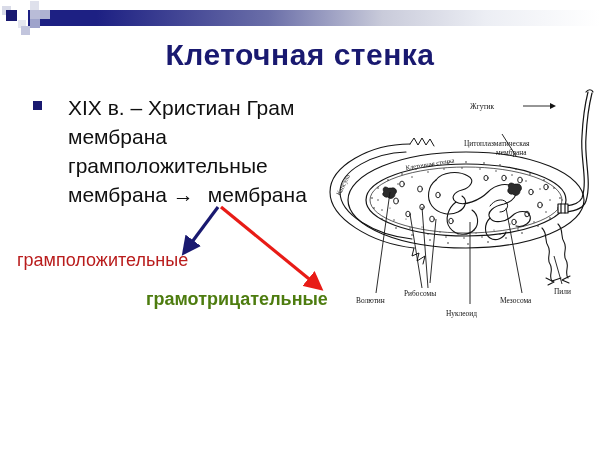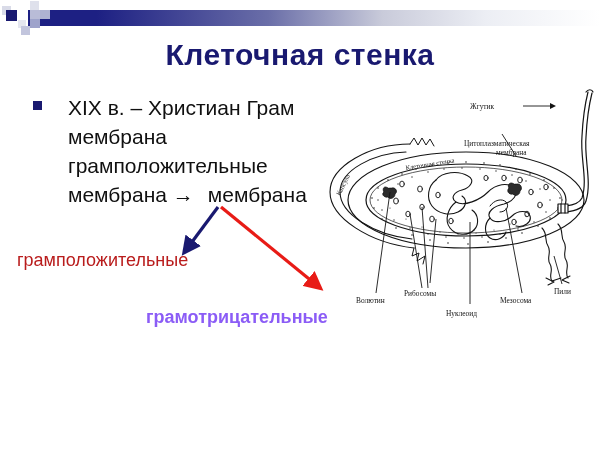--- a/index.html
+++ b/index.html
@@ -83,22 +83,22 @@
     left: 17px;
     top: 250px;
     color: #b91c1c;
     font-size: 18px;
     font-weight: normal;
     white-space: nowrap;
   }
   #label-gram-negative {
     position: absolute;
     left: 146px;
-    top: 307px;
-    color: #8b5cf6;
+    top: 289px;
+    color: #4d7c0f;
     font-size: 18px;
     font-weight: bold;
     white-space: nowrap;
   }
 
   
   #branch-arrows {
     position: absolute;
     left: 0;
     top: 0;

